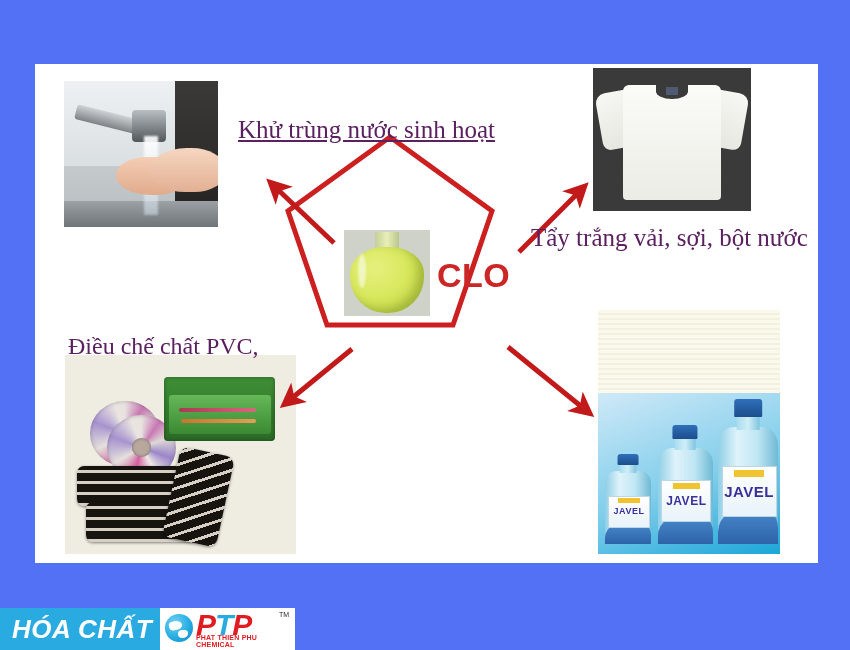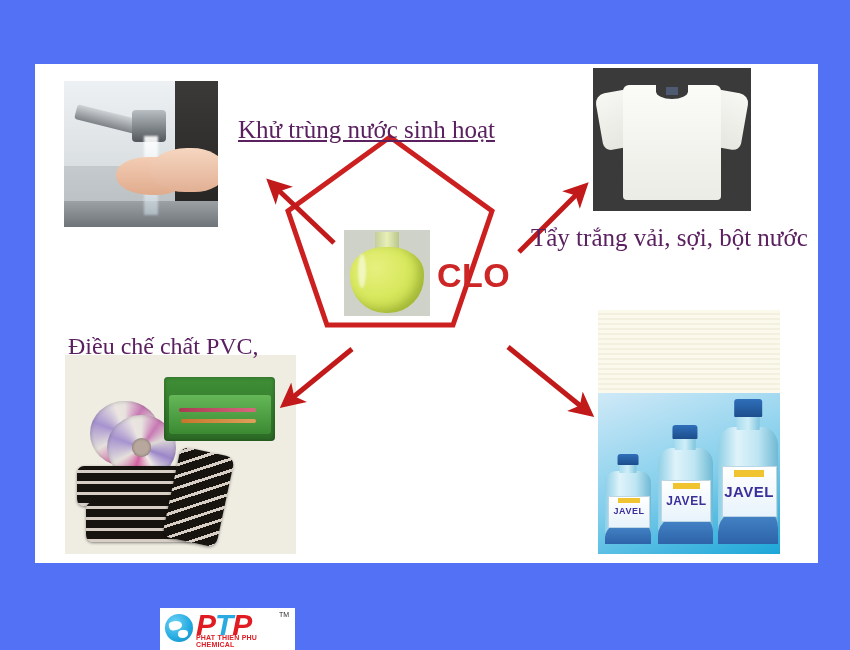--- a/index.html
+++ b/index.html
@@ -471,20 +471,23 @@
 
   <div class="caption" id="cap-top">Khử trùng nước sinh hoạt</div>
 
   <div class="caption" id="cap-right">Tẩy trắng vải, sợi, bột nước</div>
 
   <div class="caption" id="cap-left">
     <div>Điều chế chất PVC,</div>
   </div>
 
 
+  <div id="banner">
+    <span id="banner-text">HÓA CHẤT</span>
+  </div>
 
   <div id="logo">
     <div id="logo-globe"></div>
     <div id="logo-ptp"><span>P</span><span class="mid">T</span><span>P</span></div>
     <div id="logo-tm">TM</div>
     <div id="logo-sub">PHAT THIEN PHU CHEMICAL</div>
   </div>
 
 </div>
 

